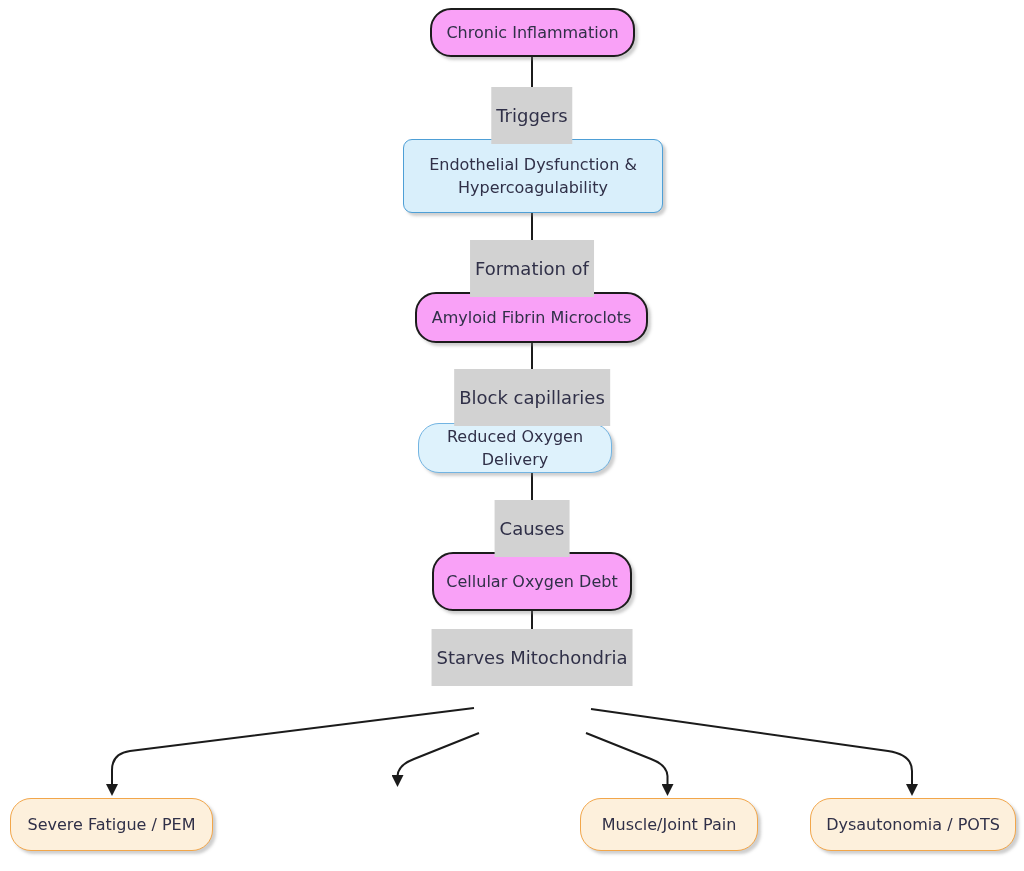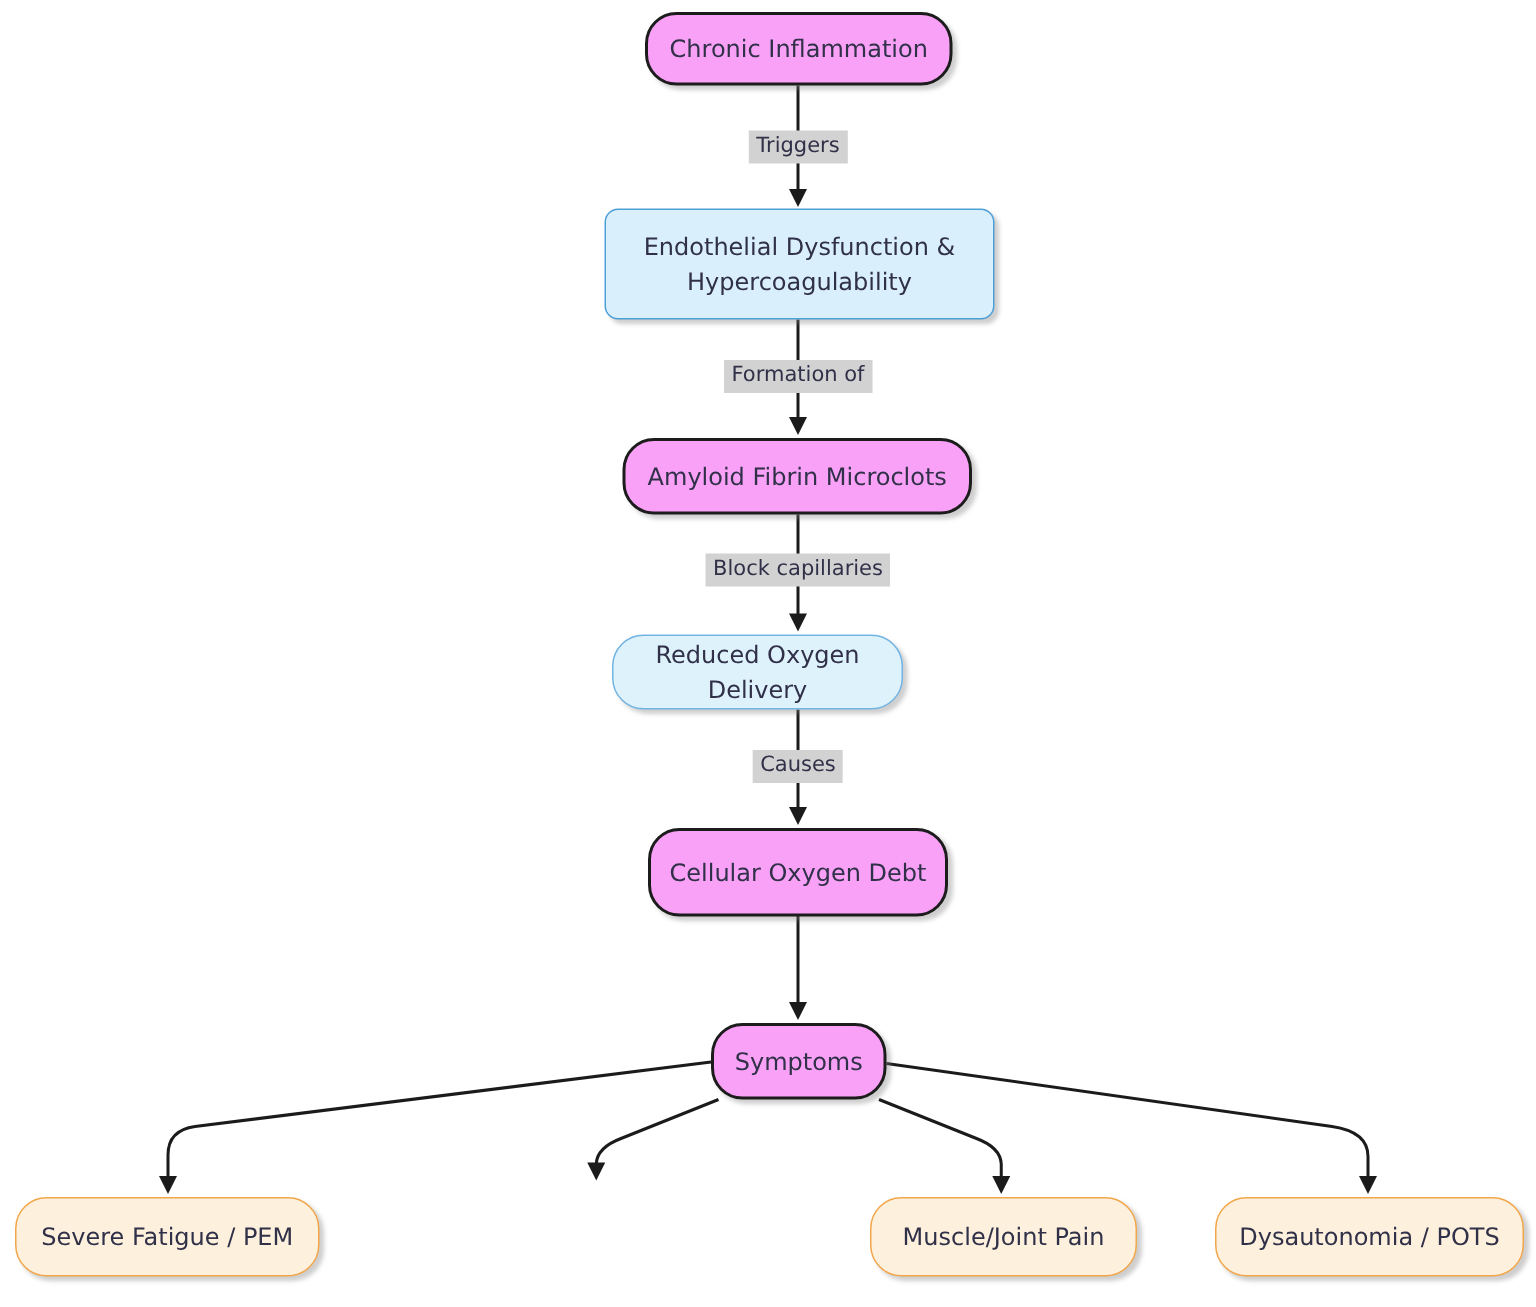--- a/index.html
+++ b/index.html
@@ -30,21 +30,21 @@
     border:1.3px solid var(--blue2-border,#72b4e2);
   }
   .node.orange{
     background:var(--orange-fill,#fdf0dc);
     border:1.4px solid var(--orange-border,#f2a64a);
   }
   .edge-label{
     position:absolute;transform:translateX(-50%);
     background:var(--label-bg,#d2d2d2);
     color:var(--text,#2d2d4e);
-    font-size:14px;line-height:1.4;padding:1px 5px;white-space:nowrap;
+    font-size:18px;line-height:1.4;padding:16px 5px;white-space:nowrap;
   }
 </style>
 </head>
 <body>
 
 <div class="canvas">
 
   <svg class="edge-layer" width="1024" height="871" viewBox="0 0 1024 871">
     <defs>
       <marker id="arrow" viewBox="0 0 10 10" refX="7.5" refY="5" markerWidth="14" markerHeight="12" markerUnits="userSpaceOnUse" orient="auto-start-reverse">
@@ -67,43 +67,41 @@
   </div>
 
   <div class="node blue-rounded" style="left:403px;top:139px;width:260px;height:74px">
     <span>Endothelial Dysfunction &amp; Hypercoagulability</span>
   </div>
 
   <div class="node pink" style="left:415px;top:292px;width:233px;height:51px">
     <span>Amyloid Fibrin Microclots</span>
   </div>
 
-  <div class="node blue" style="left:408px;top:423px;width:194px;height:50px">
+  <div class="node blue" style="left:418px;top:423px;width:194px;height:50px">
     <span>Reduced Oxygen Delivery</span>
   </div>
 
   <div class="node pink" style="left:432px;top:552px;width:200px;height:59px">
     <span>Cellular Oxygen Debt</span>
   </div>
 
-  <div class="node pink" style="left:474px;top:682px;width:117px;height:51px">
-    <span>Symptoms</span>
-  </div>
 
   <div class="node orange" style="left:10px;top:798px;width:203px;height:53px">
     <span>Severe Fatigue / PEM</span>
   </div>
 
 
   <div class="node orange" style="left:810px;top:798px;width:206px;height:53px">
     <span>Dysautonomia / POTS</span>
   </div>
 
   <div class="node orange" style="left:580px;top:798px;width:178px;height:53px">
     <span>Muscle/Joint Pain</span>
   </div>
 
   <div class="edge-label" style="left:532px;top:87px">Triggers</div>
   <div class="edge-label" style="left:532px;top:240px">Formation of</div>
   <div class="edge-label" style="left:532px;top:369px">Block capillaries</div>
   <div class="edge-label" style="left:532px;top:500px">Causes</div>
+  <div class="edge-label" style="left:532px;top:629px">Starves Mitochondria</div>
 
 </div>
 
 </body></html>

